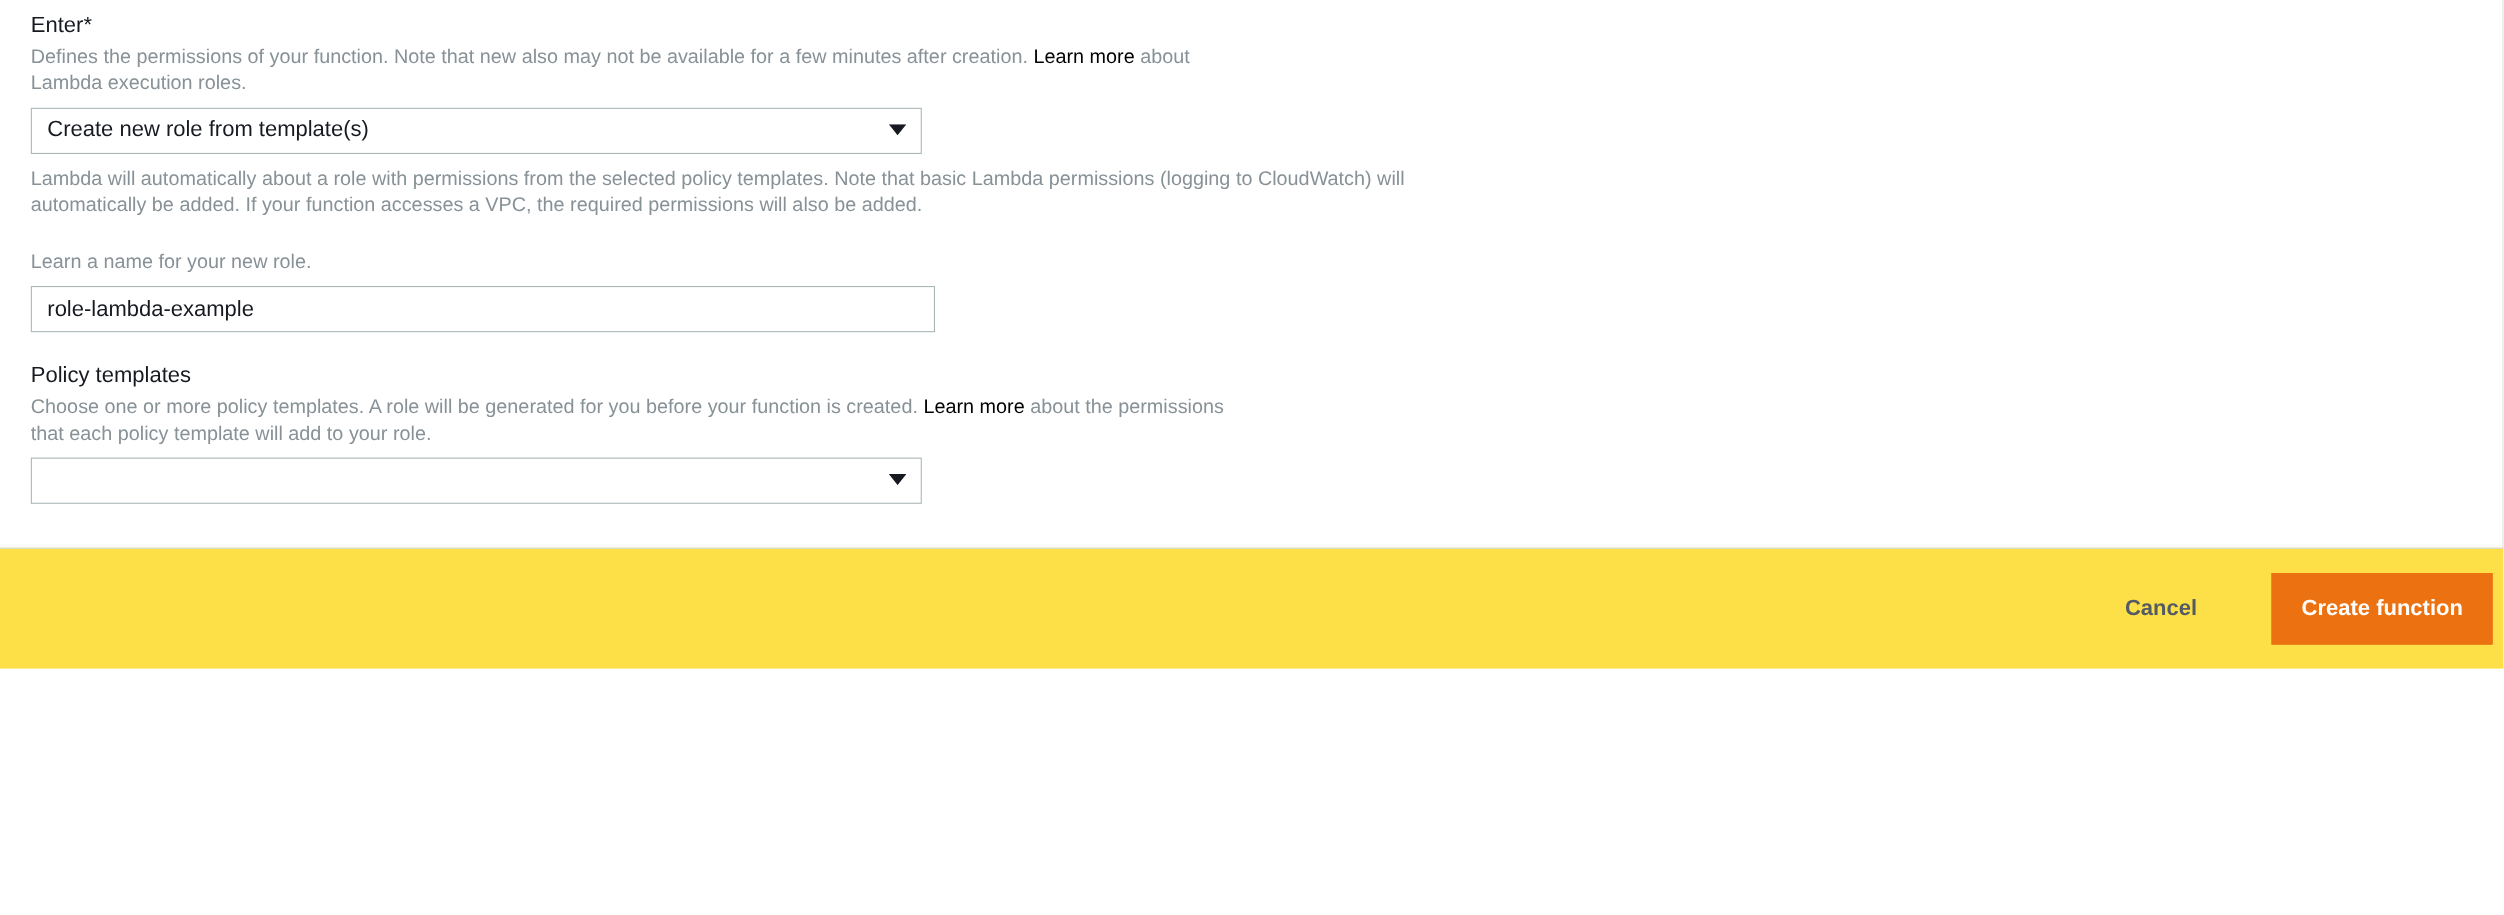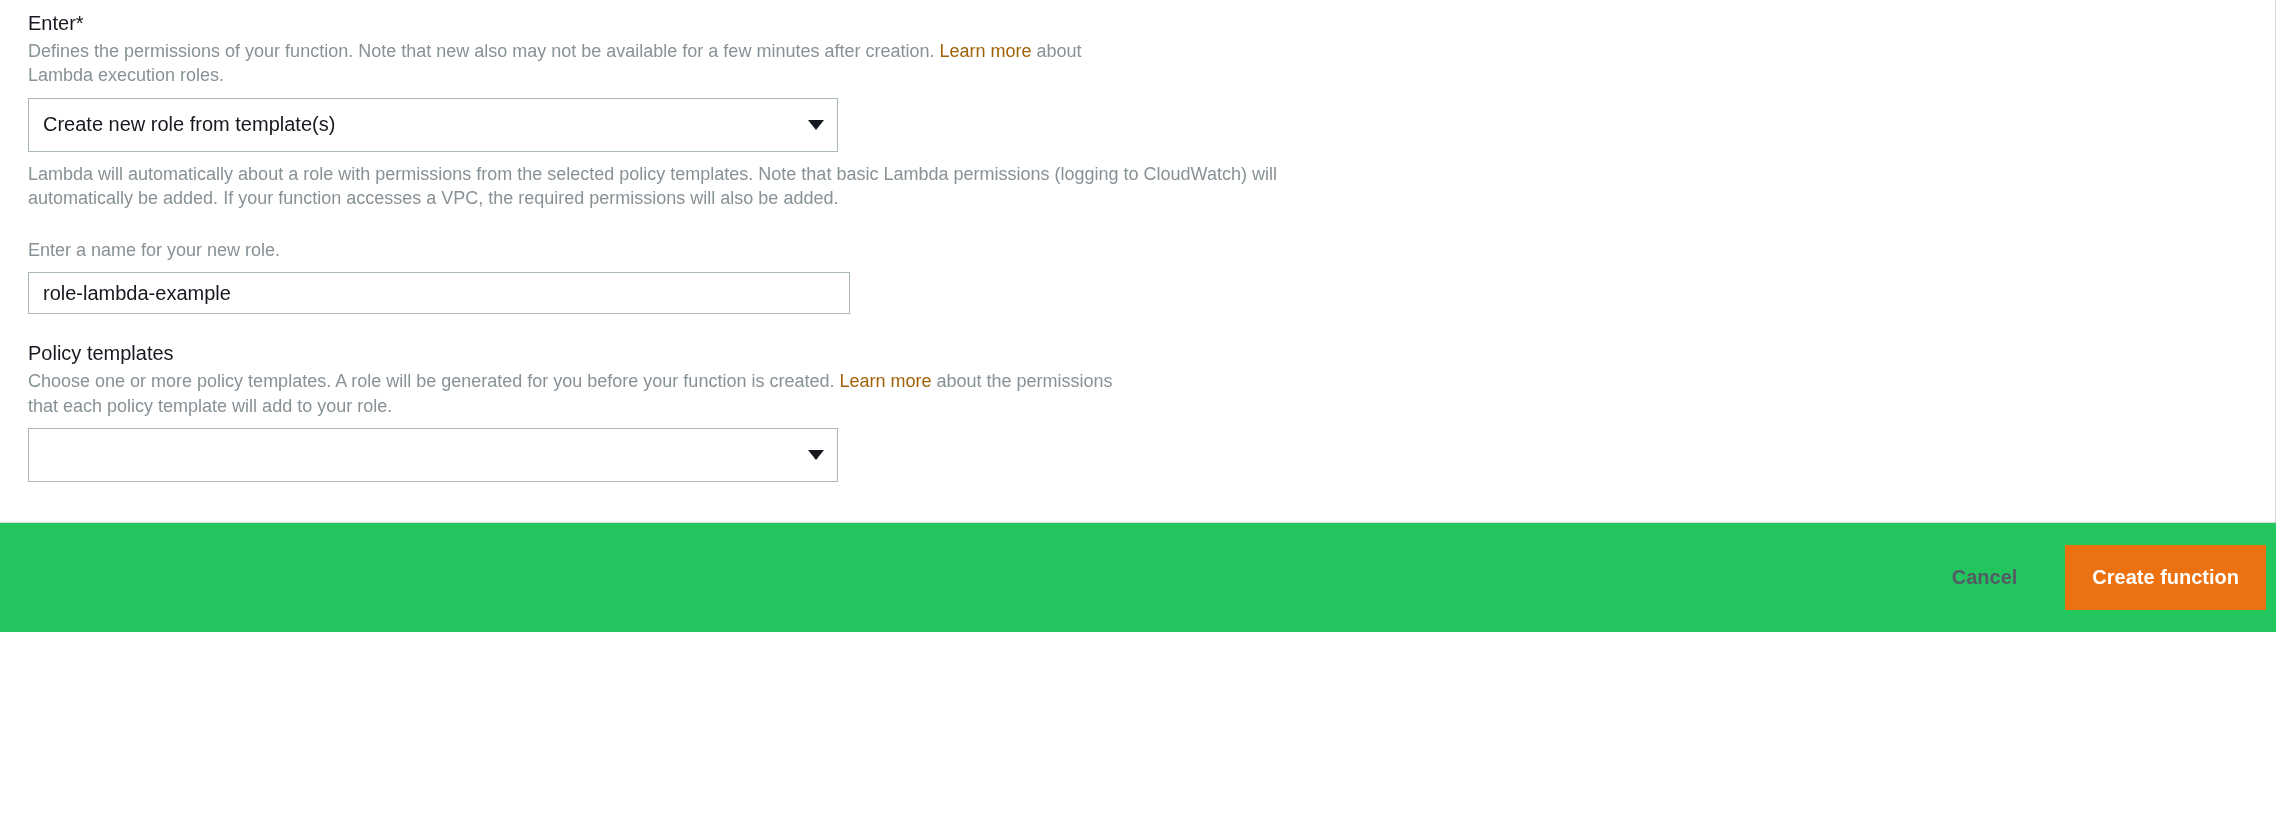--- a/index.html
+++ b/index.html
@@ -35,31 +35,31 @@
       max-width: 1100px;
     }
     .field-help {
       font-size: 18px;
       color: #879196;
       line-height: 1.35;
       margin-top: 10px;
       max-width: 1260px;
     }
     .field-desc a, .field-help a {
-      color: #a16207;
+      color: #000000;
       text-decoration: none;
       cursor: pointer;
     }
     .select-wrap {
       position: relative;
       width: 810px;
     }
     .select-box {
       width: 100%;
-      height: 54px;
+      height: 42px;
       border: 1px solid #aab7b8;
       background: #ffffff;
       padding: 0 44px 0 14px;
       font-size: 20px;
       color: #16191f;
       display: flex;
       align-items: center;
       cursor: pointer;
     }
     .select-caret {
@@ -80,26 +80,26 @@
       border: 1px solid #aab7b8;
       background: #ffffff;
       padding: 0 14px;
       font-size: 20px;
       color: #16191f;
       font-family: inherit;
     }
     .footer-bar {
       border-top: 1px solid #d5dbdb;
       box-shadow: 0 -1px 0 rgba(0,0,0,0.03);
-      background: #22c55e;
+      background: #fde047;
       padding: 22px 10px 22px 28px;
       display: flex;
       justify-content: flex-end;
       align-items: center;
-      gap: 42px;
+      gap: 62px;
     }
     .btn-cancel {
       background: transparent;
       border: none;
       color: #545b64;
       font-size: 20px;
       font-weight: 700;
       cursor: pointer;
       padding: 10px 6px;
     }
@@ -130,21 +130,21 @@
       <span class="select-caret">
         <svg viewBox="0 0 16 10">
             <polygon points="0,0 16,0 8,10"></polygon>
           </svg>
       </span>
     </div>
     <div class="field-help">Lambda will automatically about a role with permissions from the selected policy templates. Note that basic Lambda permissions (logging to CloudWatch) will automatically be added. If your function accesses a VPC, the required permissions will also be added.</div>
   </div>
 
   <div class="field-group">
-    <div class="field-desc">Enter a name for your new role.</div>
+    <div class="field-desc">Learn a name for your new role.</div>
     <input type="text" class="text-input" value="role-lambda-example" style="">
   </div>
 
   <div class="field-group" style="margin-bottom:12px;">
     <div class="field-label">Policy templates</div>
     <div class="field-desc">
       <span>Choose one or more policy templates. A role will be generated for you before your function is created. </span><a>Learn more</a><span> about the permissions that each policy template will add to your role.</span>
     </div>
     <div class="select-wrap">
       <div class="select-box">

